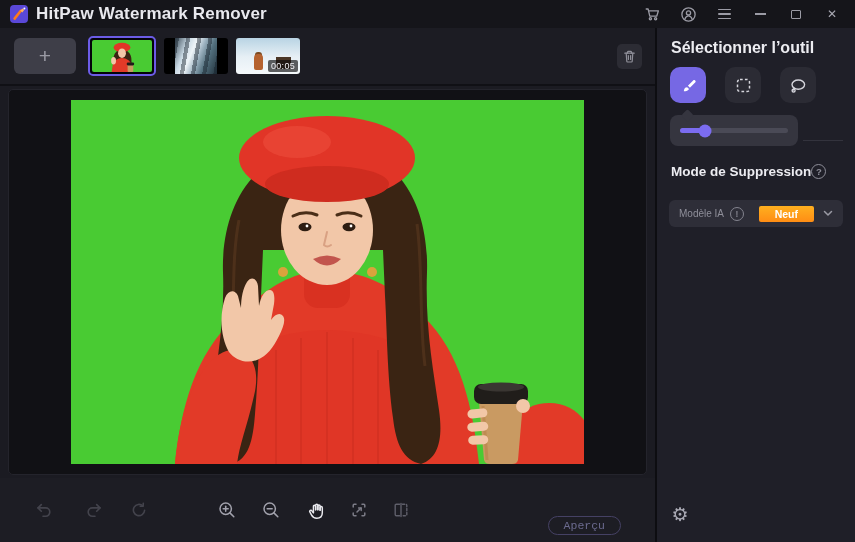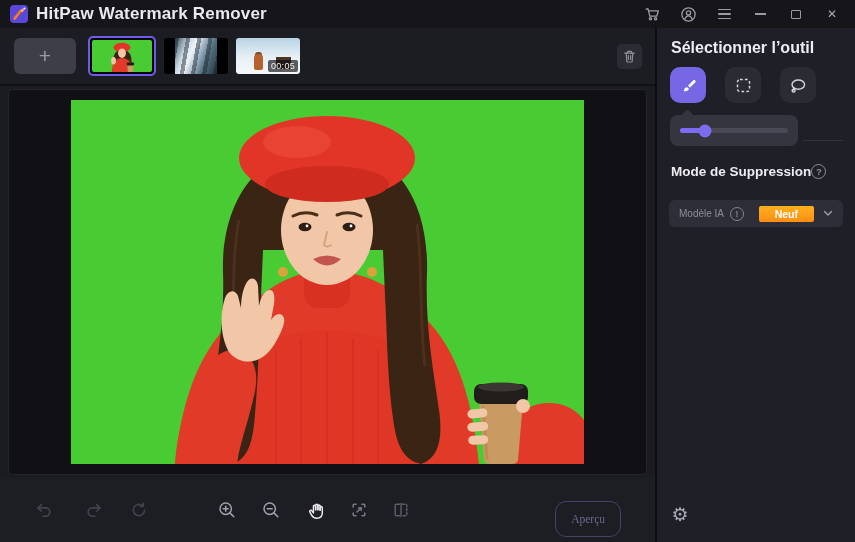--- a/index.html
+++ b/index.html
@@ -55,23 +55,23 @@
   .canvas-frame { position:absolute; left:8px; right:8px; top:3px; bottom:3px; background:#111115;
     border:1px solid #24242c; border-radius:5px; display:flex; align-items:center; justify-content:center; }
   .photo { display:block; }
 
   
   .bottombar { height:64px; flex:0 0 64px; position:relative; background:#1d1d24; }
   .bb-ico { position:absolute; top:22px; width:20px; height:20px; background:transparent; border:none;
     cursor:pointer; padding:0; display:flex; align-items:center; justify-content:center; }
   .bb-undo{left:34px;} .bb-redo{left:84px;} .bb-reset{left:129px;}
   .bb-zin{left:217px;} .bb-zout{left:261px;} .bb-hand{left:306px;} .bb-fit{left:349px;} .bb-cmp{left:391px;}
-  .preview-btn { position:absolute; top:23px; right:34px; height:36px; padding:0 15px; border-radius:11px;
+  .preview-btn { position:absolute; top:38px; right:34px; height:19px; padding:0 15px; border-radius:11px;
     background:transparent; border:1px solid #454164; color:#6b6a8e; font-size:11.5px; cursor:pointer;
-    font-family:Liberation Serif, serif; }
+    font-family:Liberation Mono, monospace; }
 
   
   .sidebar { flex:1; position:relative; background:#1f1f28; border-left:2px solid #0d0d11; }
   .sec-title { position:absolute; left:14px; top:11px; font-size:16px; font-weight:bold; color:#ececf1; }
   .tools { position:absolute; left:13px; top:39px; display:flex; gap:19px; }
   .tool-btn { width:36px; height:36px; border-radius:10px; background:#2b2b34; border:none; cursor:pointer;
     display:flex; align-items:center; justify-content:center; }
   .tool-btn.active { background:#7668e4; }
   .slider-panel { position:absolute; left:13px; top:87px; width:128px; height:31px; background:#35353f;
     border-radius:8px; display:flex; align-items:center; padding:0 10px; }

